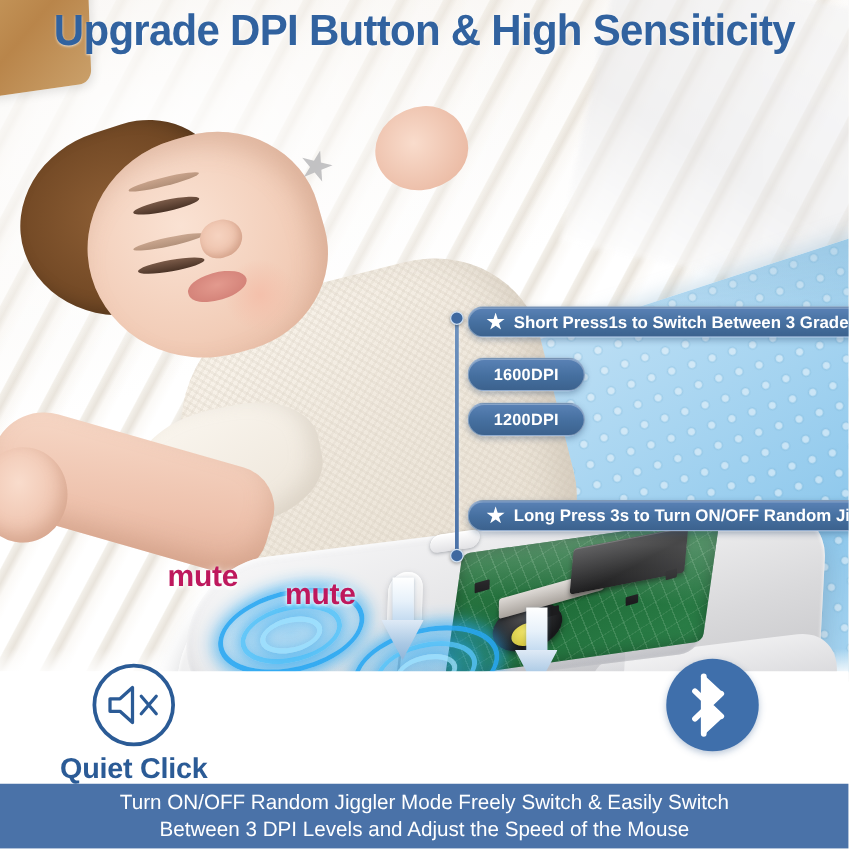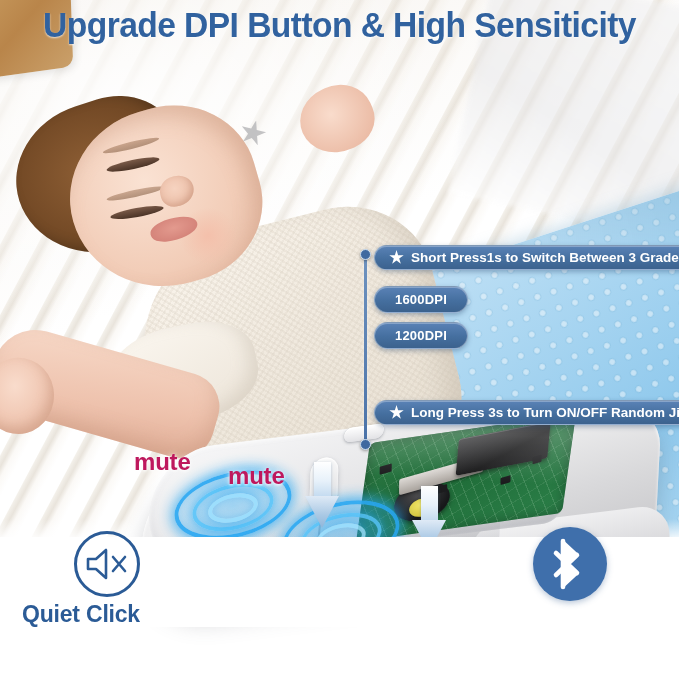--- a/index.html
+++ b/index.html
@@ -365,21 +365,21 @@
     text-shadow:0 1px 3px rgba(255,255,255,.95), 0 0 6px rgba(255,255,255,.8);
     letter-spacing:-.2px;
   }
   #mute1 { left:134px; top:448px; }
   #mute2 { left:228px; top:462px; }
 
   
   .bottom-band {
     position:absolute; left:0; top:537px; width:679px; height:90px; background:#ffffff;
   }
-  .feat { position:absolute; text-align:left; }
+  .feat { position:absolute; text-align:center; }
   #feat-quiet { left:22px; top:531px; width:170px; }
   #feat-bt    { left:472px; top:527px; width:195px; }
   .feat-label {
     color:#2b5b96; font-weight:bold; font-size:23px; margin-top:4px;
     letter-spacing:-.2px; white-space:nowrap;
   }
   .icon-circle-outline {
     width:66px; height:66px; border:3.5px solid #2b5b96; border-radius:50%;
     margin:0 auto; position:relative;
   }
@@ -531,14 +531,18 @@
   <div class="feat" id="feat-bt">
     <div class="icon-circle-fill">
       <svg class="svg-center" width="40" height="52" viewBox="0 0 40 52">
         <path d="M13 4 L27 17 L13 30 L13 4 Z M13 22 L27 35 L13 48 L13 22 Z" fill="#ffffff" stroke="#ffffff" stroke-width="3.2" stroke-linejoin="round"></path>
         <path d="M6 15 L27 35 M27 17 L6 37" fill="none" stroke="#ffffff" stroke-width="4.6" stroke-linecap="round"></path>
         <path d="M13 3 L13 49" fill="none" stroke="#ffffff" stroke-width="4.6" stroke-linecap="round"></path>
       </svg>
     </div>
   </div>
 
+  <div class="banner">
+    <div class="banner-line">Turn ON/OFF Random Jiggler Mode Freely Switch &amp; Easily Switch</div>
+    <div class="banner-line">Between 3 DPI Levels and Adjust the Speed of the Mouse</div>
+  </div>
 
 </div>
 
 </body></html>

